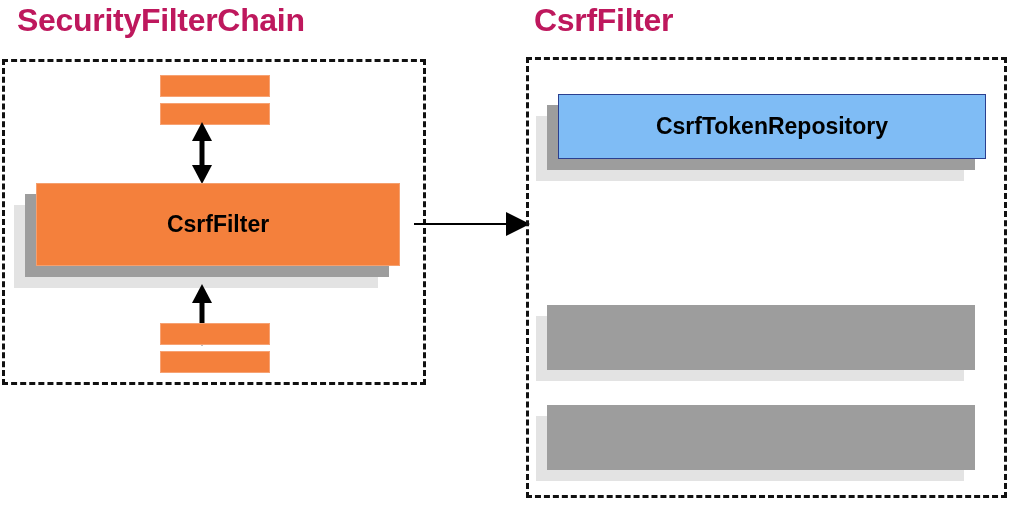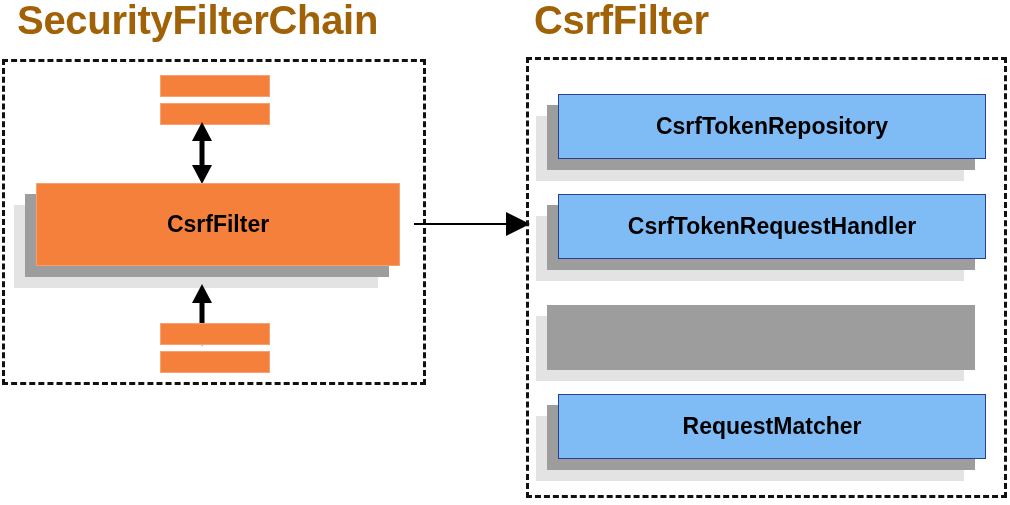--- a/index.html
+++ b/index.html
@@ -19,23 +19,23 @@
     position: absolute;
     left: 0; top: 0;
     width: 1010px;
     height: 505px;
   }
 
   
   .panel-title {
     position: absolute;
     font-weight: bold;
-    font-size: 40px;
+    font-size: 32px;
     line-height: 30px;
-    color: #a16207;
+    color: #be185d;
     letter-spacing: -0.3px;
     white-space: nowrap;
   }
   #title-left  { left: 17px;  top: 5px; }
   #title-right { left: 534px; top: 5px; }
 
   
   .group-box {
     position: absolute;
     border: 3px dashed #111111;
@@ -175,34 +175,24 @@
   <div id="group-right" class="group-box"></div>
 
   <div id="card-blue-0" class="card card-blue">
     <div class="layer-back"></div>
     <div class="layer-mid"></div>
     <div class="face">
       <div class="card-label">CsrfTokenRepository</div>
     </div>
   </div>
 
-  <div id="card-blue-1" class="card card-blue">
-    <div class="layer-back"></div>
-    <div class="layer-mid"></div>
-    <div class="face">
-      <div class="card-label">CsrfTokenRequestHandler</div>
-    </div>
-  </div>
 
   <div id="card-blue-2" class="card card-blue">
     <div class="layer-back"></div>
     <div class="layer-mid"></div>
   </div>
 
   <div id="card-blue-3" class="card card-blue">
     <div class="layer-back"></div>
     <div class="layer-mid"></div>
-    <div class="face">
-      <div class="card-label">RequestMatcher</div>
-    </div>
   </div>
 
 </div>
 
 </body></html>

